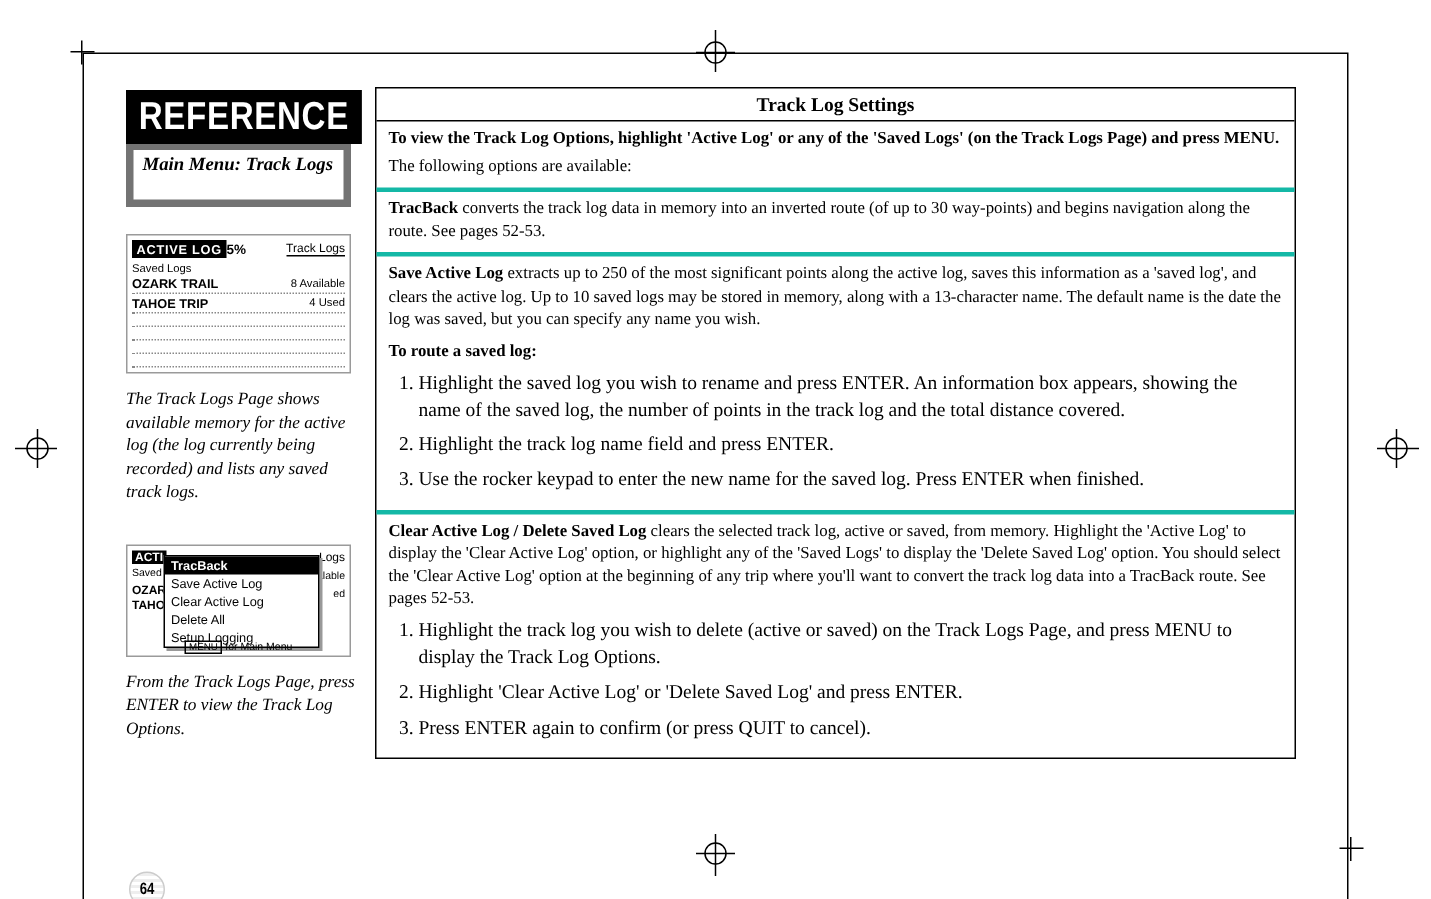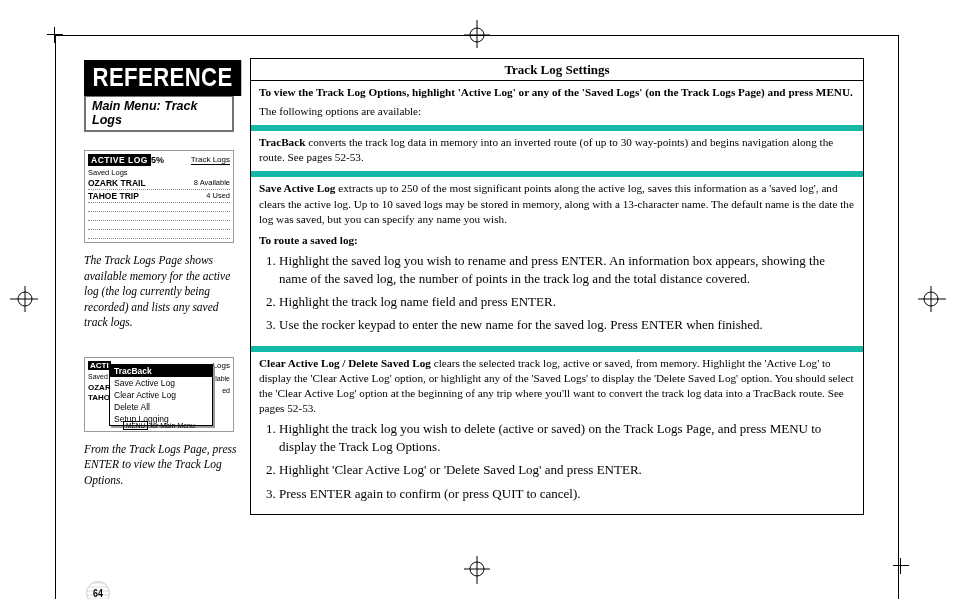--- a/index.html
+++ b/index.html
@@ -28,23 +28,23 @@
 
   .ref-title {
     background: #000; color: #fff;
     font-family: 'Arial Narrow', Arial, sans-serif;
     font-weight: 700; font-stretch: condensed;
     font-size: 26px; letter-spacing: 0.5px;
     padding: 2px 10px 3px 10px; display: inline-block;
     transform: scaleX(0.85); transform-origin: left center;
   }
   .breadcrumb {
-    border: 2px solid #737373; padding: 2px 6px 3px 6px;
+    border: 5px solid #737373; padding: 2px 6px 16px 6px;
     font-style: italic; font-weight: 700; font-size: 12.5px;
-    font-family: Liberation Sans, sans-serif;
+    font-family: Liberation Serif, serif;
     margin-top: -1px; width: 150px;
   }
 
   .screenshot-box {
     border: 1px solid #9a9a9a; margin-top: 18px; width: 150px;
     font-family: Arial, sans-serif; font-size: 9px;
     padding: 3px; background: #fff;
   }
   .ss-header { display:flex; gap:0; align-items:center; }
   .ss-active { background:#000; color:#fff; font-weight:700; padding:1px 3px; font-size:8.5px; letter-spacing:0.5px; }
@@ -85,21 +85,21 @@
   }
   .page-num .num {
     position:absolute; inset:0; display:flex; align-items:center; justify-content:center;
     font-family: 'Arial Narrow', Arial, sans-serif; font-weight:700; font-size:11px;
     transform: scaleX(0.8);
   }
 
   
   .tls-box { border: 1.5px solid #000; width: 100%; }
   .tls-title { text-align:center; font-weight:700; font-size:13px; padding: 3px 0 2px; }
-  .tls-sec { border-top: 6px solid #14b8a6; padding: 4px 8px 6px 8px; font-size: 11.2px; line-height: 1.35; }
+  .tls-sec { border-top: 3px solid #14b8a6; padding: 4px 8px 6px 8px; font-size: 11.2px; line-height: 1.35; }
   .tls-sec.first { border-top: 1px solid #000; }
   .intro { font-weight:700; }
   .plain { font-weight: 400; }
   .follow { margin-top: 4px; }
   .term { font-weight:700; }
   .subhead { font-weight:700; margin-top: 6px; }
   ol.steps {
     list-style: decimal; margin: 4px 0 0 20px;
     font-family: Liberation Serif, serif; font-size: 13px; line-height: 1.4;
   }

